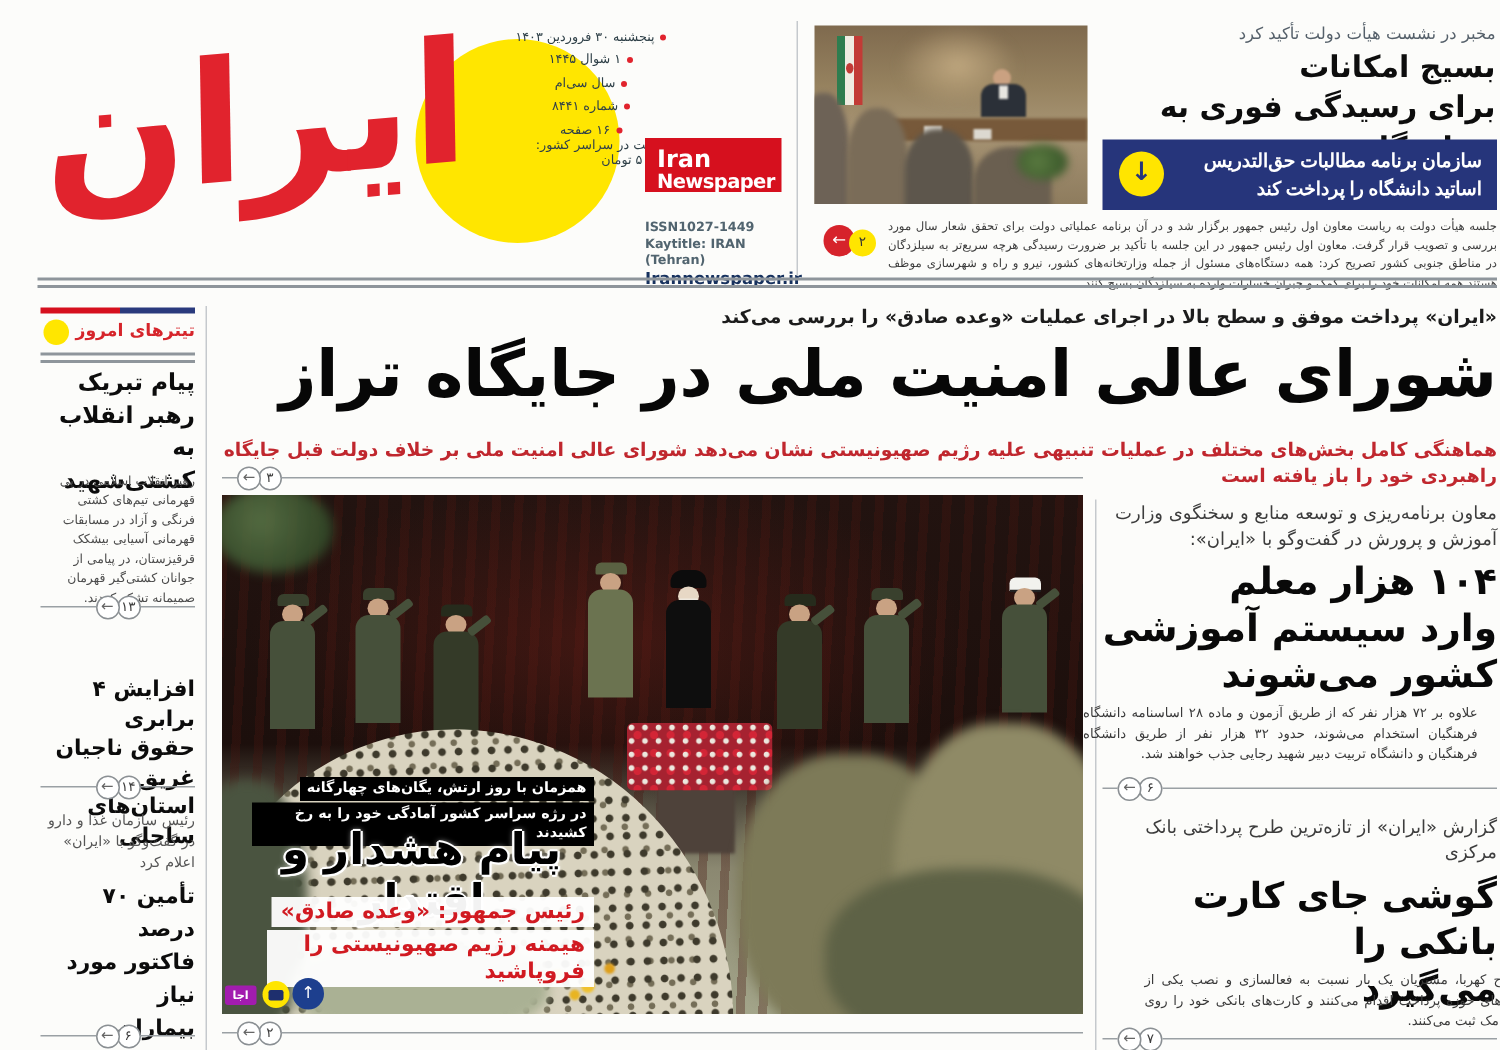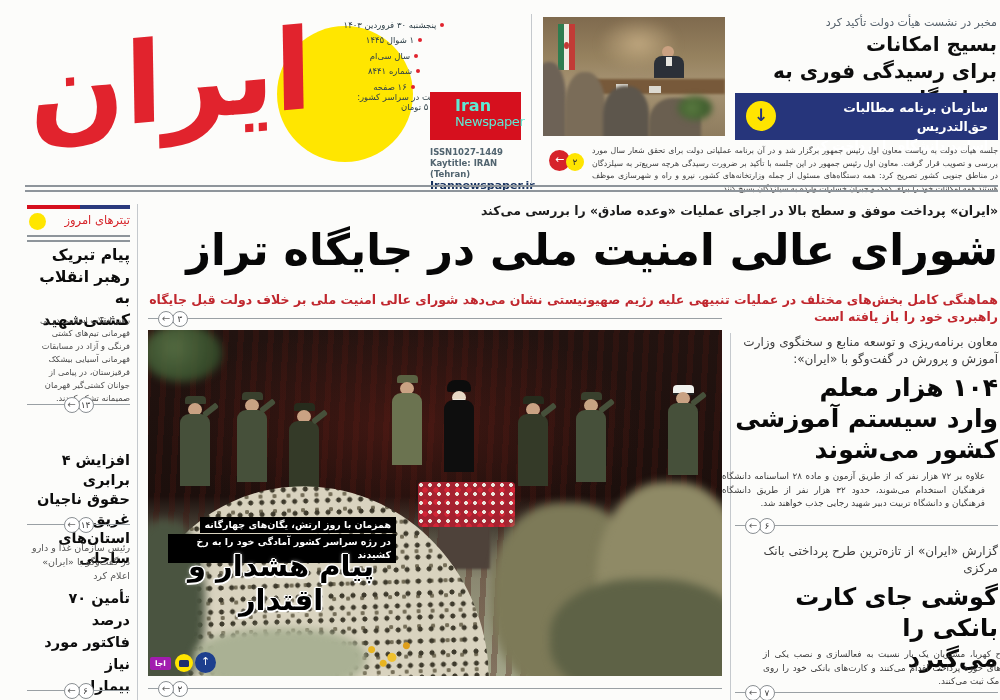--- a/index.html
+++ b/index.html
@@ -17,45 +17,45 @@
   .pind .c{flex:0 0 16px;width:16px;height:16px;border:1px solid #8a8f93;border-radius:50%;
            background:#fff;font-size:9px;line-height:14px;text-align:center;color:#3c3c3c;box-sizing:border-box;}
   .pind .ca{color:#666;font-size:10px;margin-right:-2px;z-index:1;}
   
   .logo-circle{left:277px;top:26px;width:136px;height:136px;background:#ffe600;border-radius:50%;}
   .logo-text{left:6px;top:2px;width:330px;height:172px;color:#e1232d;font-weight:bold;font-size:112px;
              line-height:158px;text-align:center;transform:rotate(-5deg) skewX(-4deg);}
   .mi-row{display:flex;direction:rtl;align-items:center;justify-content:center;height:15.5px;
           font-size:8.5px;color:#2f4048;}
   .mi-dot{width:4px;height:4px;border-radius:50%;background:#e1232d;margin-left:4px;flex:0 0 4px;}
-  .brand-box{left:430px;top:92px;width:91px;height:48px;background:#d6101e;color:#5eead4;box-sizing:border-box;
-             padding:5px 25px;line-height:1.1;}
+  .brand-box{left:430px;top:92px;width:91px;height:36px;background:#d6101e;color:#ffffff;box-sizing:border-box;
+             padding:5px 8px;line-height:1.1;}
   .brand-l1{font-weight:bold;font-size:16px;display:block;}
-  .brand-l2{font-weight:normal;font-size:13px;display:block;letter-spacing:-0.4px;}
+  .brand-l2{font-weight:bold;font-size:13px;display:block;letter-spacing:-0.4px;}
   .issn{left:430px;top:147px;width:100px;font-size:8.5px;color:#51646f;font-weight:bold;line-height:11px;}
   .site{color:#16315e;font-size:11px;font-weight:bold;}
   
   .tr-kicker{left:700px;top:16px;width:297px;font-size:11px;color:#55606a;}
   .tr-h{left:700px;top:31px;width:297px;font-size:20px;font-weight:bold;line-height:27px;color:#0d0d0d;}
   .blue-banner{left:735px;top:93px;width:263px;height:47px;background:#26357b;}
   .banner-arrow{position:absolute;left:11px;top:8px;width:30px;height:30px;border-radius:50%;background:#ffe500;
                 color:#26357b;font-weight:bold;font-size:17px;line-height:29px;text-align:center;}
   .banner-text{position:absolute;right:10px;top:5px;width:210px;color:#fff;font-weight:bold;font-size:12.5px;
-               line-height:19px;direction:rtl;text-align:right;}
+               line-height:19px;direction:rtl;text-align:right;font-family:Liberation Serif, serif;}
   .tr-body{left:592px;top:145px;width:406px;font-size:7.8px;line-height:12.6px;color:#3c3c3c;
            text-align:justify;text-align-last:right;}
   .badge-red{left:549px;top:150px;width:21px;height:21px;border-radius:50%;background:#d6232b;color:#fff;
              font-size:11px;line-height:20px;text-align:center;}
   .badge-yel{left:566px;top:153px;width:18px;height:18px;border-radius:50%;background:#ffe500;color:#333;
              font-size:9px;line-height:18px;text-align:center;z-index:2;}
   
   .sb-bar-red{left:27px;top:205px;width:53px;height:4px;background:#d6101e;}
   .sb-bar-blue{left:80px;top:205px;width:50px;height:4px;background:#2a3a7d;}
   .sb-circle{left:29px;top:213px;width:17px;height:17px;border-radius:50%;background:#ffe600;}
-  .sb-title{left:48px;top:213px;width:82px;color:#d6252b;font-weight:normal;font-size:11.5px;}
+  .sb-title{left:48px;top:213px;width:82px;color:#d6252b;font-weight:bold;font-size:11.5px;}
   .sb-h{font-weight:bold;color:#0c0c0c;}
   .sb-k{color:#555;}
   .ln{display:block;}
   
   .lead-kicker{left:150px;top:203px;width:848px;font-size:12.5px;font-weight:bold;color:#1c1c1c;}
   .lead-h{left:150px;top:217px;width:848px;font-size:43px;font-weight:bold;color:#070707;line-height:66px;
           letter-spacing:-0.5px;}
   .lead-sub{left:148px;top:291px;width:850px;font-size:12.5px;font-weight:bold;color:#c0272e;line-height:17px;}
   
   .photo{left:148px;top:330px;width:574px;height:346px;background:#16100e;overflow:hidden;}
@@ -331,20 +331,24 @@
     <div class="fg-blob" style="left:70%;top:72%;width:34%;height:35%;background:#5e6246;"></div>
     <div class="fg-blob" style="left:-4%;top:55%;width:14%;height:50%;background:#4a5440;"></div>
     <div class="fg-blob" style="left:8%;top:86%;width:30%;height:18%;background:#aab194;"></div>
     <div class="yflowers"></div>
 
     <div class="pchips">
       <span class="chip">همزمان با روز ارتش، یگان‌های چهارگانه</span><br>
       <span class="chip">در رژه سراسر کشور آمادگی خود را به رخ کشیدند</span>
     </div>
     <div class="ptitle">پیام هشدار و اقتدار</div>
+    <div class="rchips">
+      <span class="chip">رئیس جمهور: «وعده صادق»</span><br>
+      <span class="chip">هیمنه رژیم صهیونیستی را فروپاشید</span>
+    </div>
     <div class="credit-tag">اجا</div>
     <div class="cam-badge">
         <i></i>
       </div>
     <div class="up-badge">↑</div>
   </div>
 
   <div class="pind" style="left:148px;top:680px;width:574px;">
     <span class="ls"></span>
     <span class="c ca">←</span>

